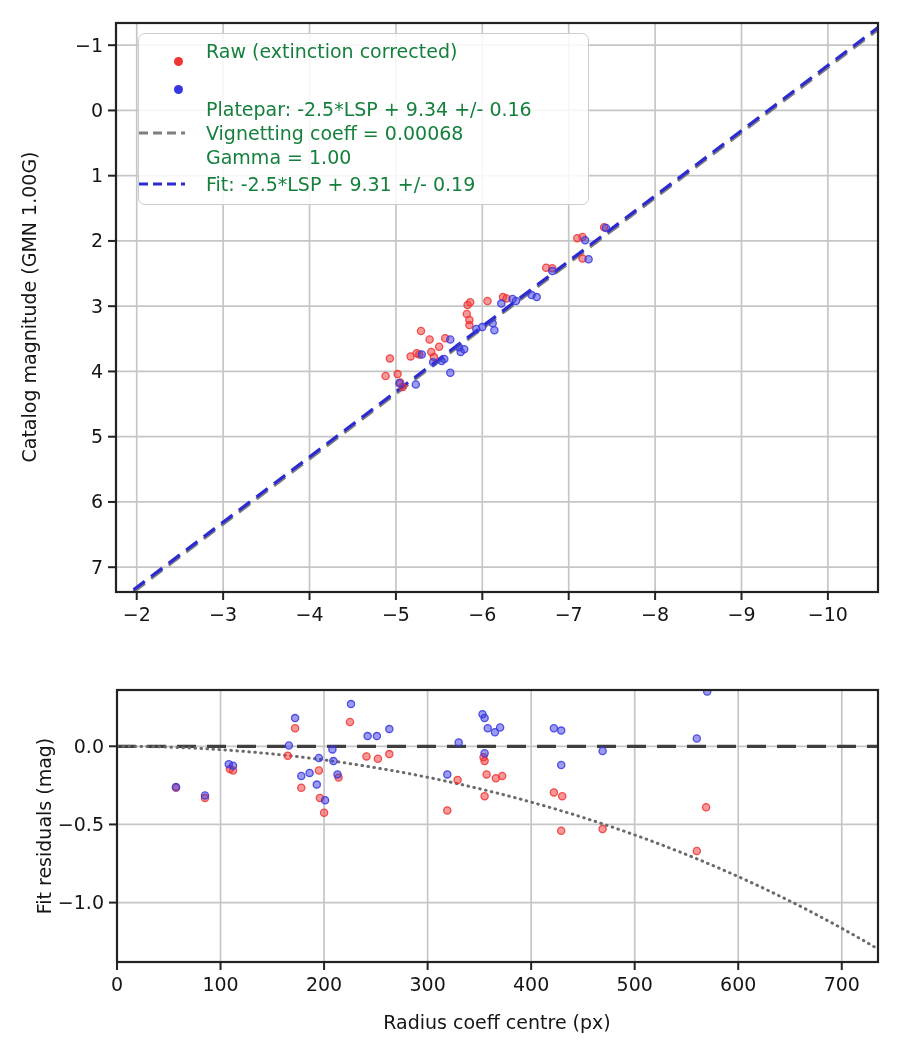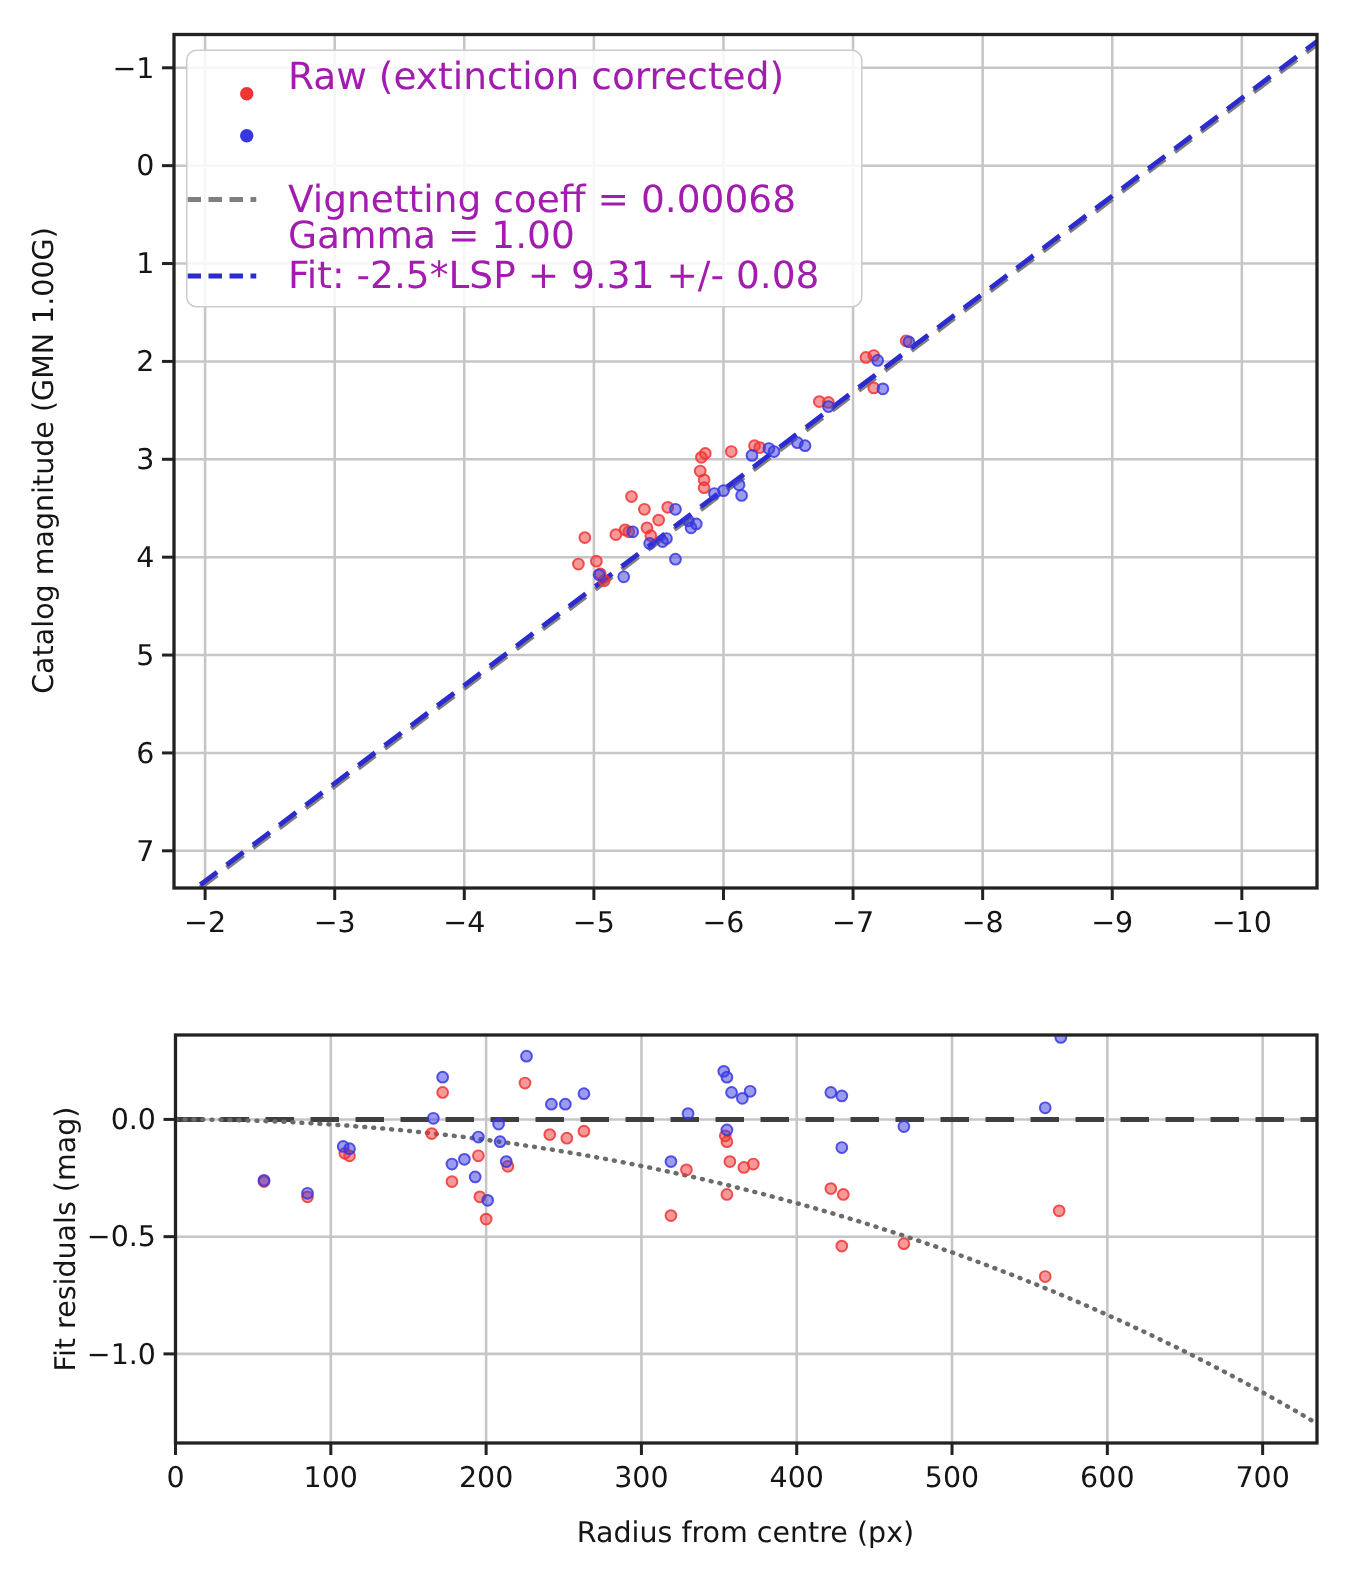--- a/index.html
+++ b/index.html
@@ -3,23 +3,23 @@
 <meta charset="utf-8">
 <style>
   html,body{margin:0;padding:0;background:#ffffff;}
   .figure{position:relative;width:900px;height:1050px;background:#ffffff;overflow:hidden;
           font-family:"DejaVu Sans", sans-serif;color:#151515;}
   .figure svg{position:absolute;left:0;top:0;}
   .axis-label{position:absolute;font-size:19px;color:#151515;white-space:nowrap;
               transform:translate(-50%,-50%);}
   .axis-label.vert{transform:translate(-50%,-50%) rotate(-90deg);}
   
-  .legend{position:absolute;left:124px;top:33px;width:451px;height:172px;
+  .legend{position:absolute;left:138px;top:33px;width:451px;height:172px;
           background:rgba(255,255,255,0.85);border:1.5px solid #cccccc;border-radius:7px;
-          font-size:25px;line-height:24px;color:#a21caf;box-sizing:border-box;}
+          font-size:19px;line-height:24px;color:#15803d;box-sizing:border-box;}
   .legend-row{position:absolute;left:0;width:100%;}
   .legend-marker{position:absolute;left:16px;width:46px;text-align:center;}
   .legend-dot{display:inline-block;width:9px;height:9px;border-radius:50%;}
   .legend-dash{position:absolute;left:6px;width:46px;height:4px;}
   .legend-text{position:absolute;left:67px;white-space:nowrap;}
 </style>
 </head>
 <body>
 
 <div class="figure">
@@ -249,40 +249,41 @@
       <text x="841.7619047619047" y="991" text-anchor="middle" font-size="19px" fill="#151515">700</text>
       <line x1="109" y1="746.2758620689656" x2="117" y2="746.2758620689656" stroke="#222222" stroke-width="2"></line>
       <text x="104" y="752.7758620689656" text-anchor="end" font-size="19px" fill="#151515">0.0</text>
       <line x1="109" y1="824.4367816091954" x2="117" y2="824.4367816091954" stroke="#222222" stroke-width="2"></line>
       <text x="104" y="830.9367816091954" text-anchor="end" font-size="19px" fill="#151515">−0.5</text>
       <line x1="109" y1="902.5977011494253" x2="117" y2="902.5977011494253" stroke="#222222" stroke-width="2"></line>
       <text x="104" y="909.0977011494253" text-anchor="end" font-size="19px" fill="#151515">−1.0</text>
     </svg>
 
   <div class="axis-label vert" style="left:29px;top:307px;">Catalog magnitude (GMN 1.00G)</div>
-  <div class="axis-label" style="left:497px;top:1022px;">Radius from centre (px)</div>
+  <div class="axis-label" style="left:497px;top:1022px;">Radius coeff centre (px)</div>
   <div class="axis-label vert" style="left:44px;top:826px;">Fit residuals (mag)</div>
 
   <div class="legend">
     <div class="legend-row" style="top:5px;height:24px;">
       <span class="legend-marker" style="top:8px;">
         <span class="legend-dot" id="lm-raw" style="background: rgb(240, 52, 52);"></span></span>
       <span class="legend-text">Raw (extinction corrected)</span>
     </div>
     <div class="legend-row" style="top:33px;height:24px;">
       <span class="legend-marker" style="top:8px;">
         <span class="legend-dot" id="lm-vig" style="background: rgb(55, 55, 224);"></span></span>
     </div>
     <div class="legend-row" style="top:63px;height:72px;">
       <svg class="legend-dash" style="top:34px;" width="46" height="4">
         <line id="lm-platepar" x1="0" y1="2" x2="46" y2="2" stroke-width="3.2" stroke-dasharray="9 5" stroke="#7f7f7f"></line>
       </svg>
+      <span class="legend-text" style="top:0;">Platepar: -2.5*LSP + 9.34 +/- 0.16</span>
       <span class="legend-text" style="top:24px;">Vignetting coeff = 0.00068</span>
       <span class="legend-text" style="top:48px;">Gamma = 1.00</span>
     </div>
     <div class="legend-row" style="top:138px;height:24px;">
       <svg class="legend-dash" style="top:10px;" width="46" height="4">
         <line id="lm-fit" x1="0" y1="2" x2="46" y2="2" stroke-width="3.2" stroke-dasharray="9 5" stroke="#2b2bd0"></line>
       </svg>
-      <span class="legend-text">Fit: -2.5*LSP + 9.31 +/- 0.08</span>
+      <span class="legend-text">Fit: -2.5*LSP + 9.31 +/- 0.19</span>
     </div>
   </div>
 </div>
 
 </body></html>

